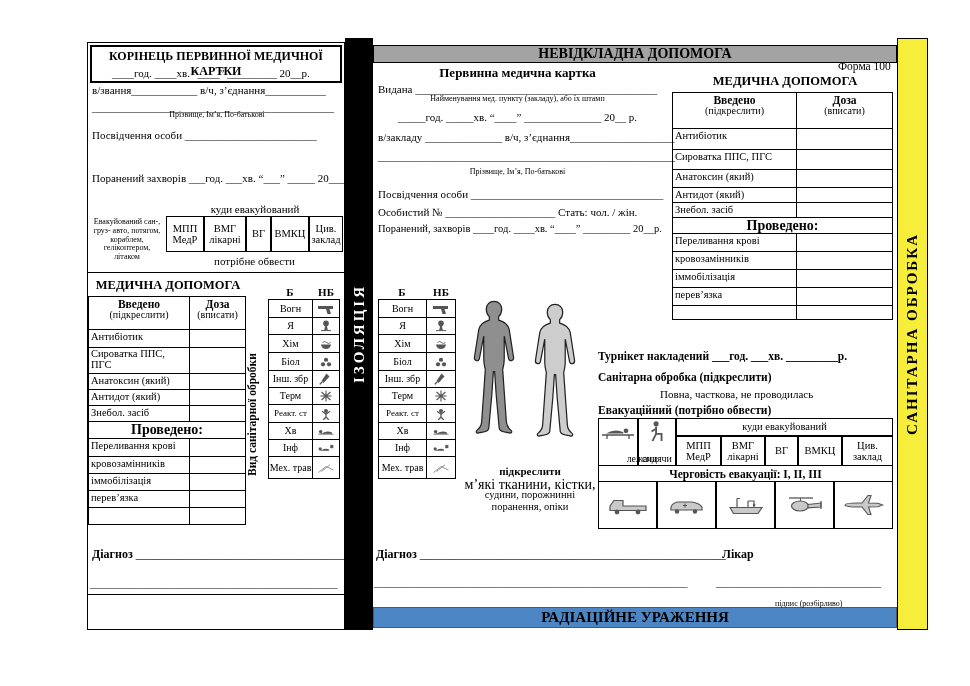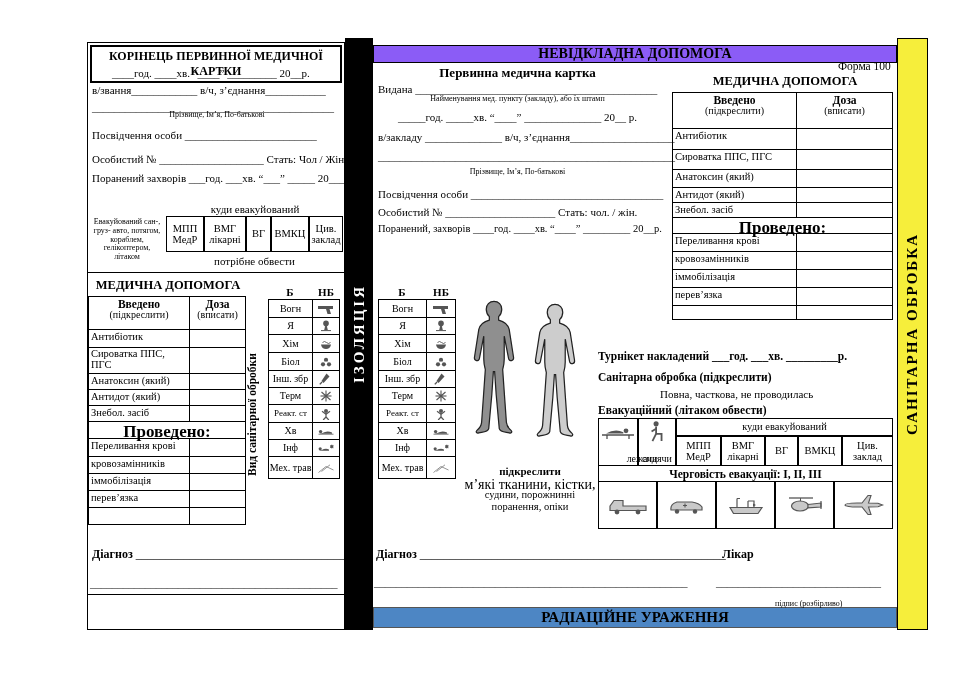--- a/index.html
+++ b/index.html
@@ -30,21 +30,21 @@
   .vlabel{position:absolute;font-weight:bold;font-size:11.5px;}
   
   .aid{position:absolute;border:1px solid #000;box-sizing:border-box;font-size:10.5px;}
   .aid .row{display:flex;border-top:1px solid #000;box-sizing:border-box;}
   .aid .row:first-child{border-top:none;}
   .aid .cell{padding:1px 2px;box-sizing:border-box;}
   .aid .lab{flex:1;}
   .aid .dose{border-left:1px solid #000;}
   .aid .hdr{text-align:center;font-weight:bold;font-size:11.5px;line-height:1.05;}
   .aid .hdr .sub{display:block;font-weight:normal;font-size:10px;}
-  .aid .done{justify-content:center;font-weight:bold;font-size:17px;}
+  .aid .done{justify-content:center;font-weight:bold;font-size:14px;}
   
   .bnb{position:absolute;font-size:10px;}
   .bnb .bh{display:flex;font-weight:bold;font-size:11px;height:13px;}
   .bnb .bh span{text-align:center;}
   .bnb .grid{border:1px solid #000;box-sizing:border-box;}
   .bnb .row{display:flex;border-top:1px solid #000;box-sizing:border-box;align-items:center;}
   .bnb .row:first-child{border-top:none;}
   .bnb .lab{border-right:1px solid #000;box-sizing:border-box;text-align:center;
             font-size:10px;line-height:1;padding:2px 0;align-self:stretch;display:flex;align-items:center;justify-content:center;}
   .bnb .ic{display:flex;align-items:center;justify-content:center;flex:1;}
@@ -170,21 +170,20 @@
 
 <div class="page">
 
   <div class="stub"></div>
   <div class="stub-title">КОРІНЕЦЬ ПЕРВИННОЇ МЕДИЧНОЇ КАРТКИ</div>
   <div class="t" style="left:112px;top:67px;">____год. ____хв. “____” _________ 20__р.</div>
   <div class="t" style="left:92px;top:84px;">в/звання____________ в/ч, з’єднання___________</div>
   <div class="t" style="left:92px;top:101px;">____________________________________________</div>
   <div class="t sm c" style="left:92px;top:111px;width:250px;">Прізвище, Ім’я, По-батькові</div>
   <div class="t" style="left:92px;top:129px;">Посвідчення особи ________________________</div>
-  <div class="t" style="left:92px;top:153px;">Особистий № ___________________ Стать: Чол / Жін</div>
   <div class="t" style="left:92px;top:172px;">Поранений захворів ___год. ___хв. “___” _____ 20___р.</div>
 
   <div class="t c" style="left:165px;top:203px;width:180px;">куди евакуйований</div>
   <div class="t sm c" style="left:90px;top:218px;width:74px;white-space:normal;">Евакуйований сан-, груз- авто, потягом, кораблем, гелікоптером, літаком</div>
   <div class="ev" style="left:166px;top:216px;width:177px;height:36px;">
     <div class="cell" style="width:38px;">МПП МедР</div>
     <div class="cell" style="width:42px;">ВМГ лікарні</div>
     <div class="cell" style="width:25px;">ВГ</div>
     <div class="cell" style="width:38px;">ВМКЦ</div>
     <div class="cell" style="width:34px;">Цив. заклад</div>
@@ -340,21 +339,21 @@
   <div class="t" style="left:90px;top:577px;">_____________________________________________</div>
   <div class="hline" style="left:88px;top:594px;width:256px;"></div>
 
   <div class="iso-band">
       <div class="vtext">ІЗОЛЯЦІЯ</div>
     </div>
   <div class="yellow-band" style="background:#f6ee3b;">
       <div class="vtext">САНІТАРНА ОБРОБКА</div>
     </div>
 
-  <div class="red-banner" style="background:#8b5cf6;">
+  <div class="red-banner" style="background:#a3a3a3;">
       <span>НЕВІДКЛАДНА ДОПОМОГА</span>
     </div>
   <div class="blue-banner" style="background:#4d86c4;">
       <span>РАДІАЦІЙНЕ УРАЖЕННЯ</span>
     </div>
 
   <div class="t" style="left:838px;top:60px;font-size:11.5px;">Форма 100</div>
   <div class="t b c" style="left:385px;top:66px;width:265px;font-size:13px;">Первинна медична картка</div>
   <div class="t" style="left:378px;top:83px;">Видана ____________________________________________</div>
   <div class="t sm c" style="left:385px;top:95px;width:265px;">Найменування мед. пункту (закладу), або їх штамп</div>
@@ -520,21 +519,21 @@
       </div>
     <div class="row" style="height:14px;">
         <div class="cell lab"></div>
         <div class="cell dose" style="width:96px;"></div>
       </div>
   </div>
 
   <div class="t b" style="left:598px;top:350px;font-size:11.5px;">Турнікет накладений ___год. ___хв. _________р.</div>
   <div class="t b" style="left:598px;top:371px;font-size:11.5px;">Санітарна обробка (підкреслити)</div>
   <div class="t" style="left:660px;top:388px;">Повна, часткова, не проводилась</div>
-  <div class="t b" style="left:598px;top:404px;font-size:11.5px;">Евакуаційний (літаком обвести)</div>
+  <div class="t b" style="left:598px;top:404px;font-size:11.5px;">Евакуаційний (потрібно обвести)</div>
 
   <div class="ev" style="left:598px;top:418px;width:295px;height:48px;">
     <div class="cell" style="width:40px;flex-direction:column;justify-content:space-between;">
       <span>
           <svg width="34" height="22" viewBox="0 0 34 22">
             <use href="#i-stretcher"></use>
           </svg>
         </span>
       <span style="font-size:10px;margin-left:48px;">лежачи</span>
     </div>

